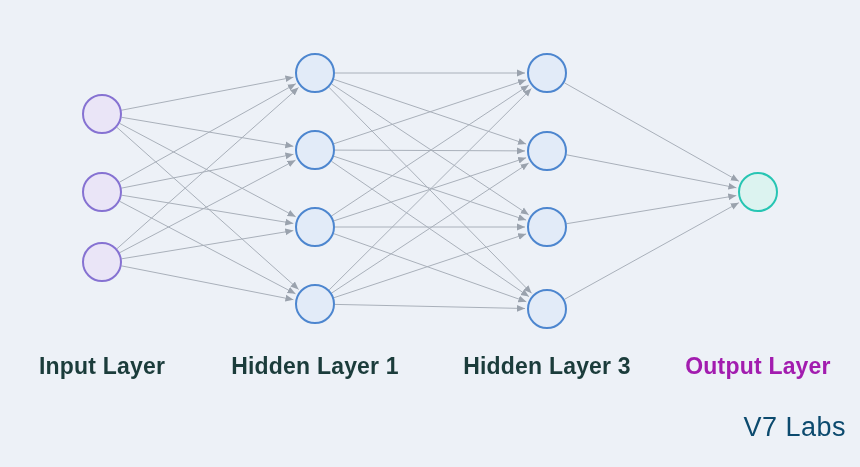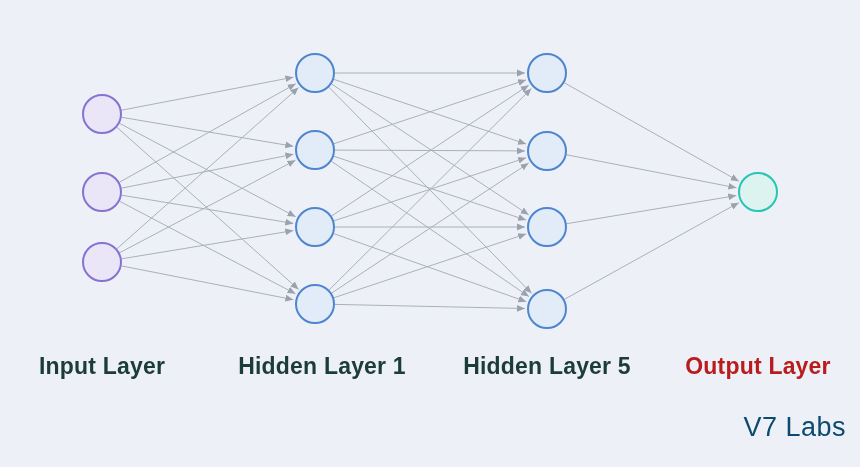--- a/index.html
+++ b/index.html
@@ -96,18 +96,18 @@
         <circle cx="315" cy="304" r="19" fill="#e2ebf8" stroke="#4d86cf" stroke-width="2"></circle>
         <circle cx="547" cy="73" r="19" fill="#e2ebf8" stroke="#4d86cf" stroke-width="2"></circle>
         <circle cx="547" cy="151" r="19" fill="#e2ebf8" stroke="#4d86cf" stroke-width="2"></circle>
         <circle cx="547" cy="227" r="19" fill="#e2ebf8" stroke="#4d86cf" stroke-width="2"></circle>
         <circle cx="547" cy="309" r="19" fill="#e2ebf8" stroke="#4d86cf" stroke-width="2"></circle>
         <circle cx="758" cy="192" r="19" fill="#dcf3f0" stroke="#27c5b3" stroke-width="2"></circle>
       </g>
     </svg>
   <div>
     <div class="layer-label" style="left: 102px; top: 366px; color: rgb(27, 60, 59);">Input Layer</div>
-    <div class="layer-label" style="left: 322px; top: 366px; color: rgb(27, 60, 59); text-align: right;">Hidden Layer 1</div>
-    <div class="layer-label" style="left: 547px; top: 366px; color: rgb(27, 60, 59);">Hidden Layer 5</div>
-    <div class="layer-label" style="left: 758px; top: 366px; color: #b91c1c;">Output Layer</div>
+    <div class="layer-label" style="left: 315px; top: 366px; color: rgb(27, 60, 59); text-align: right;">Hidden Layer 1</div>
+    <div class="layer-label" style="left: 547px; top: 366px; color: rgb(27, 60, 59);">Hidden Layer 3</div>
+    <div class="layer-label" style="left: 758px; top: 366px; color: #a21caf;">Output Layer</div>
   </div>
   <div class="watermark" style="color: #0c4a6e;">V7 Labs</div>
 </div>
 
 </body></html>

